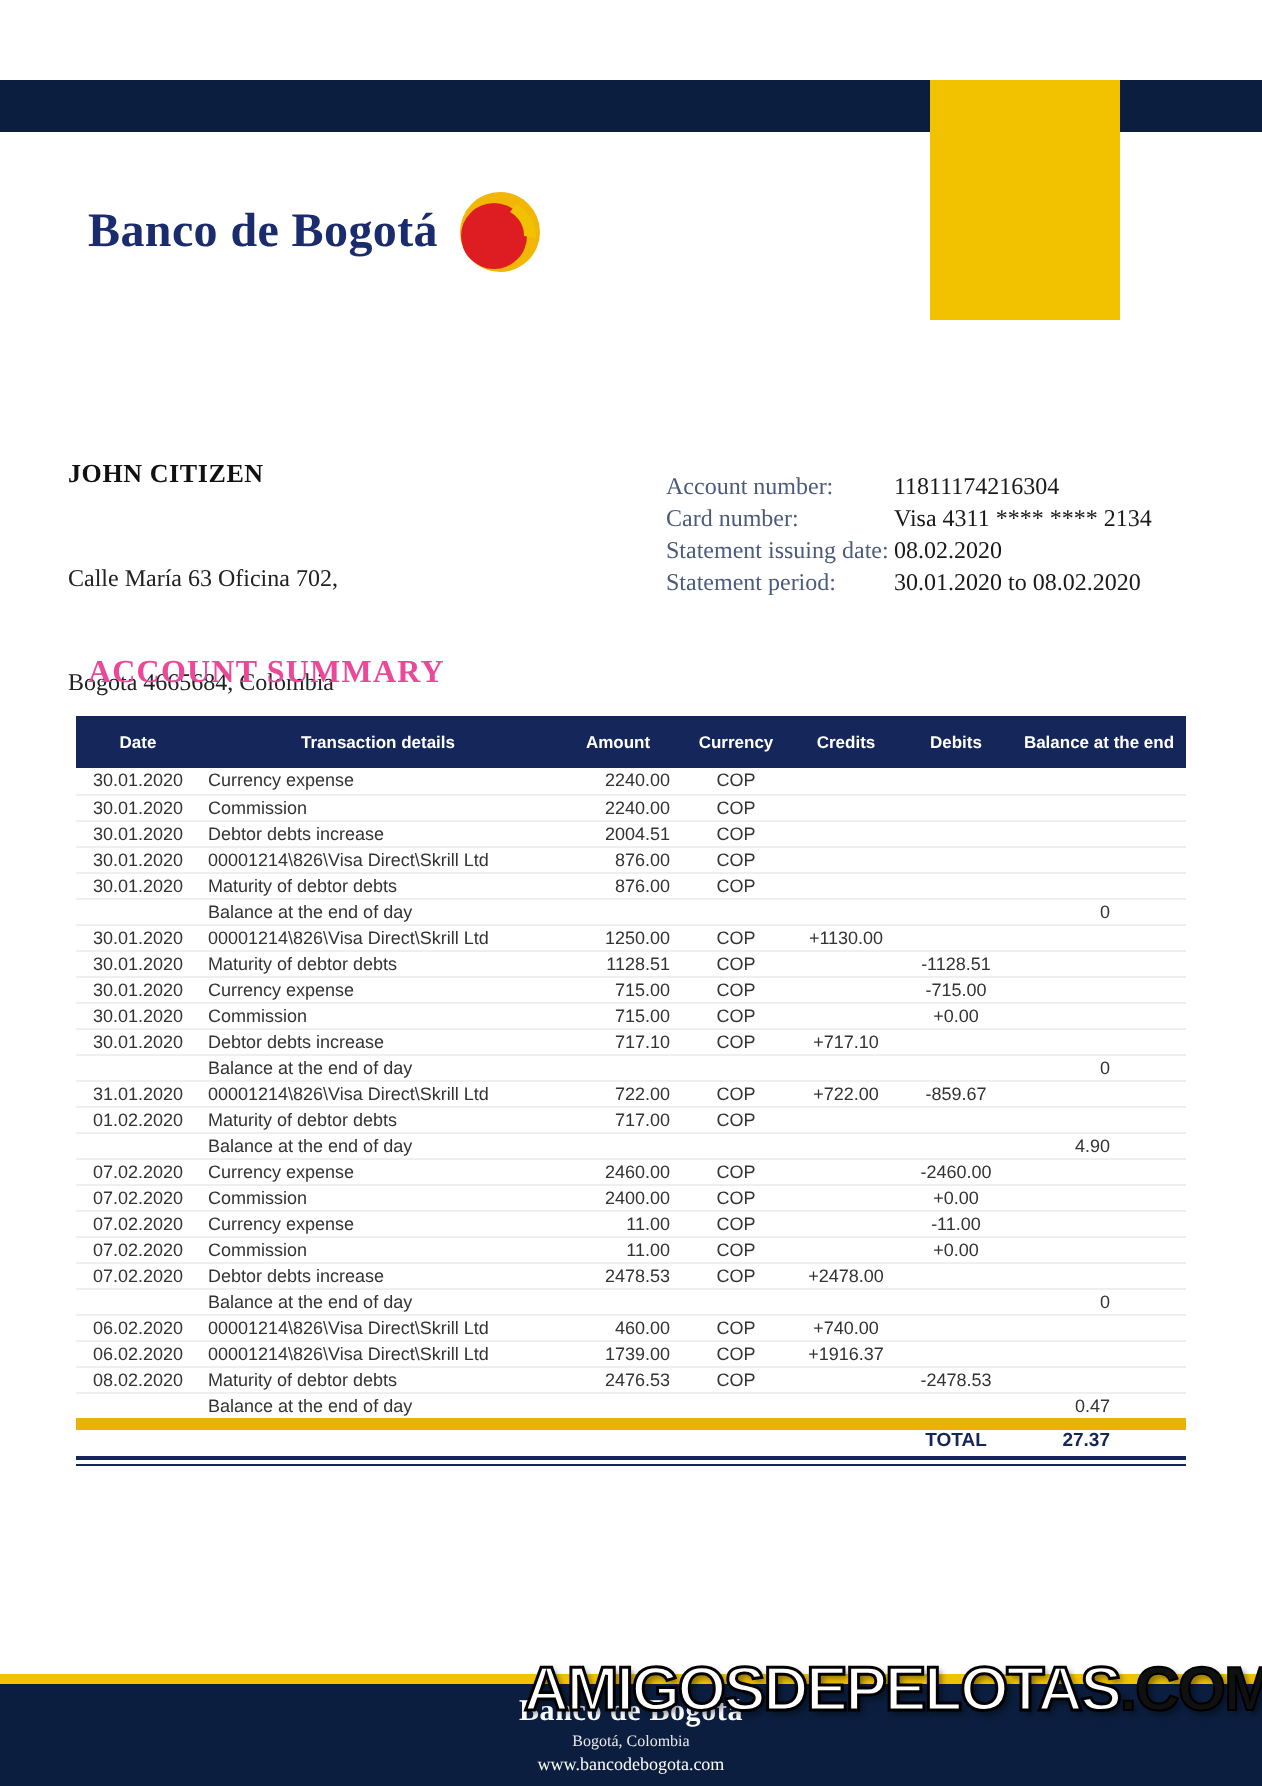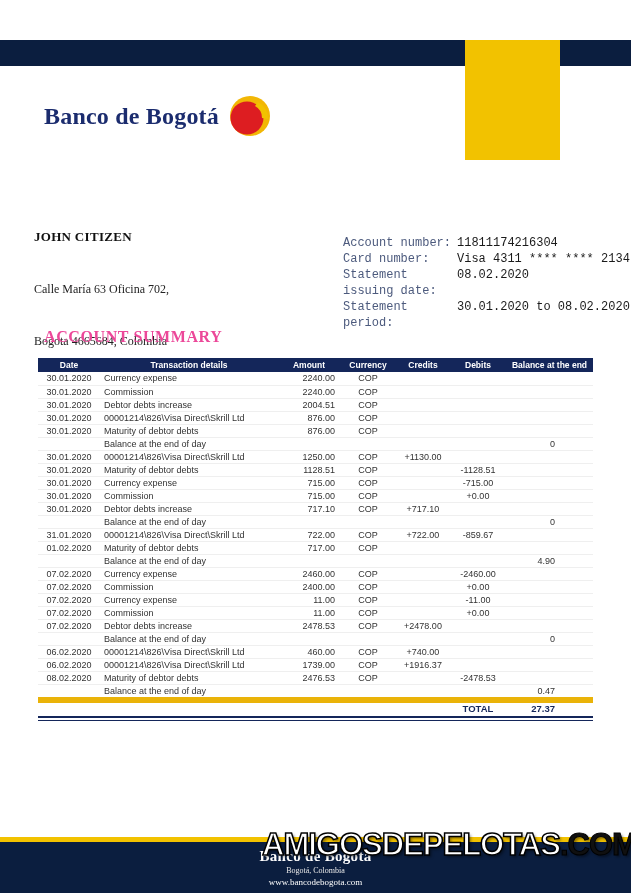--- a/index.html
+++ b/index.html
@@ -16,33 +16,33 @@
   
   .logo-row { position:absolute; left:44px; top:94px; display:flex; align-items:center; gap:9px; }
   .logo-text { font-family:"Liberation Serif", serif; font-weight:bold; font-size:24px; color:#1b2c6e; letter-spacing:0.2px; }
   .logo-icon svg { display:block; }
 
   
   .customer { position:absolute; left:34px; top:229px; }
   .customer-name { font-size:13px; font-weight:bold; color:#111; margin-bottom:4px; letter-spacing:0.3px; }
   .customer-addr { font-size:12px; color:#222; line-height:16px;margin-top:36px; }
 
-  .account-info { position:absolute; left:343px; top:235px;font-family:Liberation Mono, monospace; }
+  .account-info { position:absolute; left:333px; top:235px; }
   .info-row { display:flex; line-height:16px; }
   .info-label { width:114px; font-size:12px; color:#4c5a7d; }
   .info-value { font-size:12px; color:#1a1a1a; }
 
   
   .summary-title { position:absolute; left:44px; top:328px; font-size:16px; font-weight:bold; color:#ec4899; letter-spacing:0.6px; }
 
   
   .table-wrap { position:absolute; left:38px; top:358px; width:555px; }
   table.summary-table { width:555px; border-collapse:collapse; table-layout:fixed; font-family:"Liberation Sans", sans-serif; }
   col.c0{width:62px;} col.c1{width:178px;} col.c2{width:62px;} col.c3{width:56px;} col.c4{width:54px;} col.c5{width:56px;} col.c6{width:87px;}
-  thead th { background:#14265a; color:#ffffff; font-size:8.5px; font-weight:bold; height:14px; text-align:center; padding:1px 2px; white-space:nowrap; overflow:hidden; }
+  thead th { background:#14265a; color:#ffffff; font-size:8.5px; font-weight:bold; height:26px; text-align:center; padding:1px 2px; white-space:nowrap; overflow:hidden; }
   tbody td { font-size:9px; color:#333; height:13px; padding:1px 2px; text-align:center; border-bottom:1px solid #efefef; white-space:nowrap; overflow:hidden; }
   tbody td:nth-child(2){ text-align:left; padding-left:4px; }
   tbody td:nth-child(3){ text-align:right; padding-right:5px; }
   tbody td:nth-child(7){ text-align:right; padding-right:38px; }
   tfoot td { border-top:6px solid #eab308; height:15px; font-size:9.5px; }
   .total-label { text-align:center; font-weight:bold; color:#14265a; font-family:"Liberation Sans", sans-serif; }
   .total-value { text-align:right; padding-right:38px; font-weight:bold; color:#14265a; font-family:"Liberation Sans", sans-serif; }
   .table-bottom-rule { width:555px; height:5px; border-top:2px solid #14265a; border-bottom:1px solid #14265a; margin-top:1px; }
 
   

